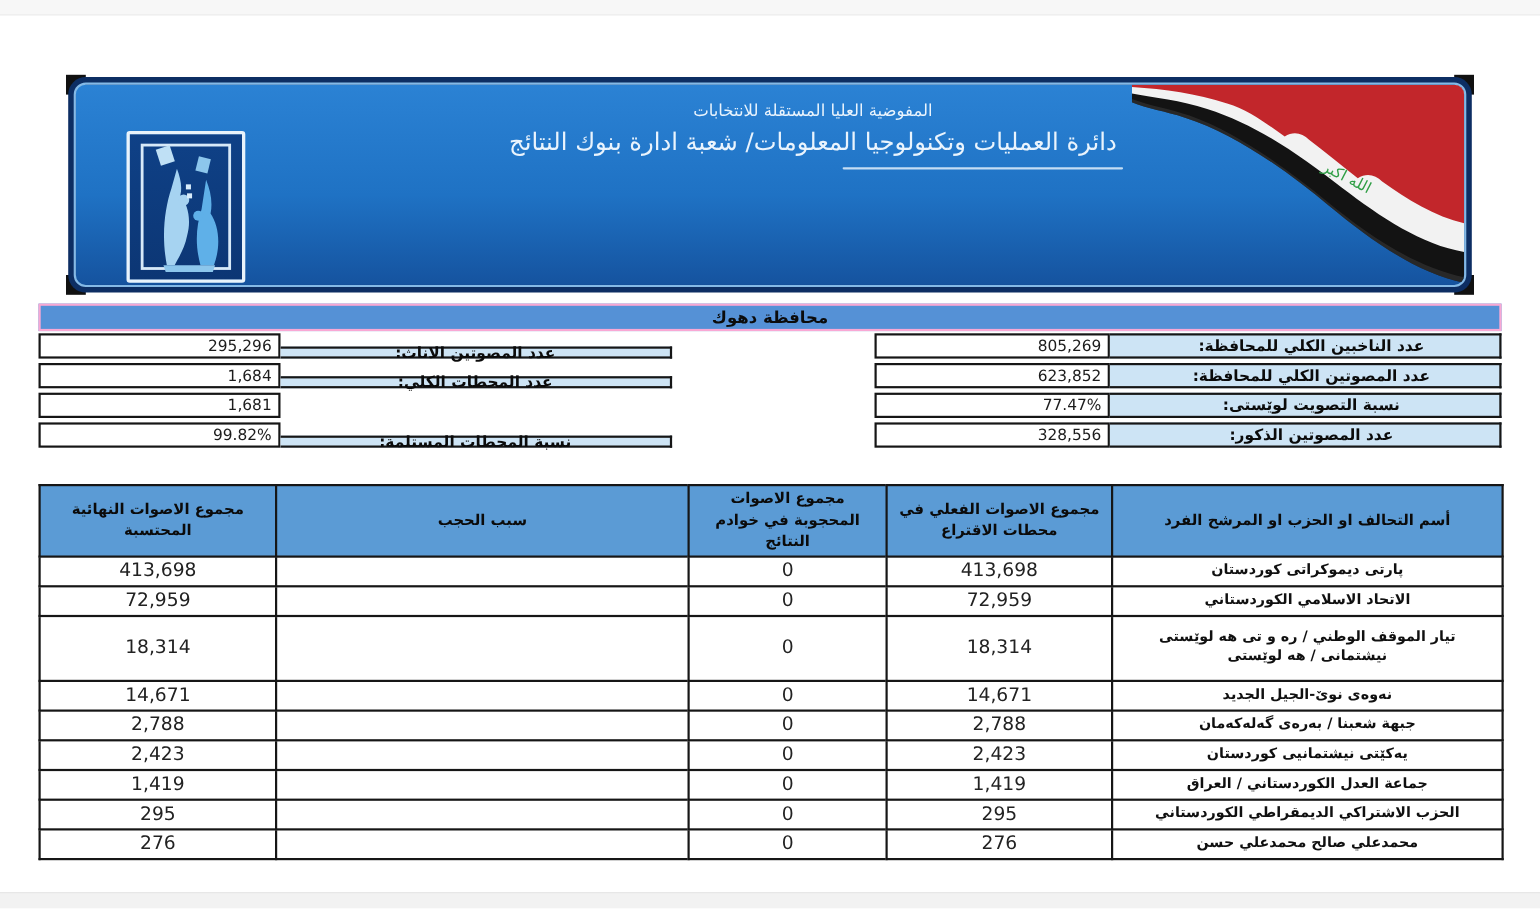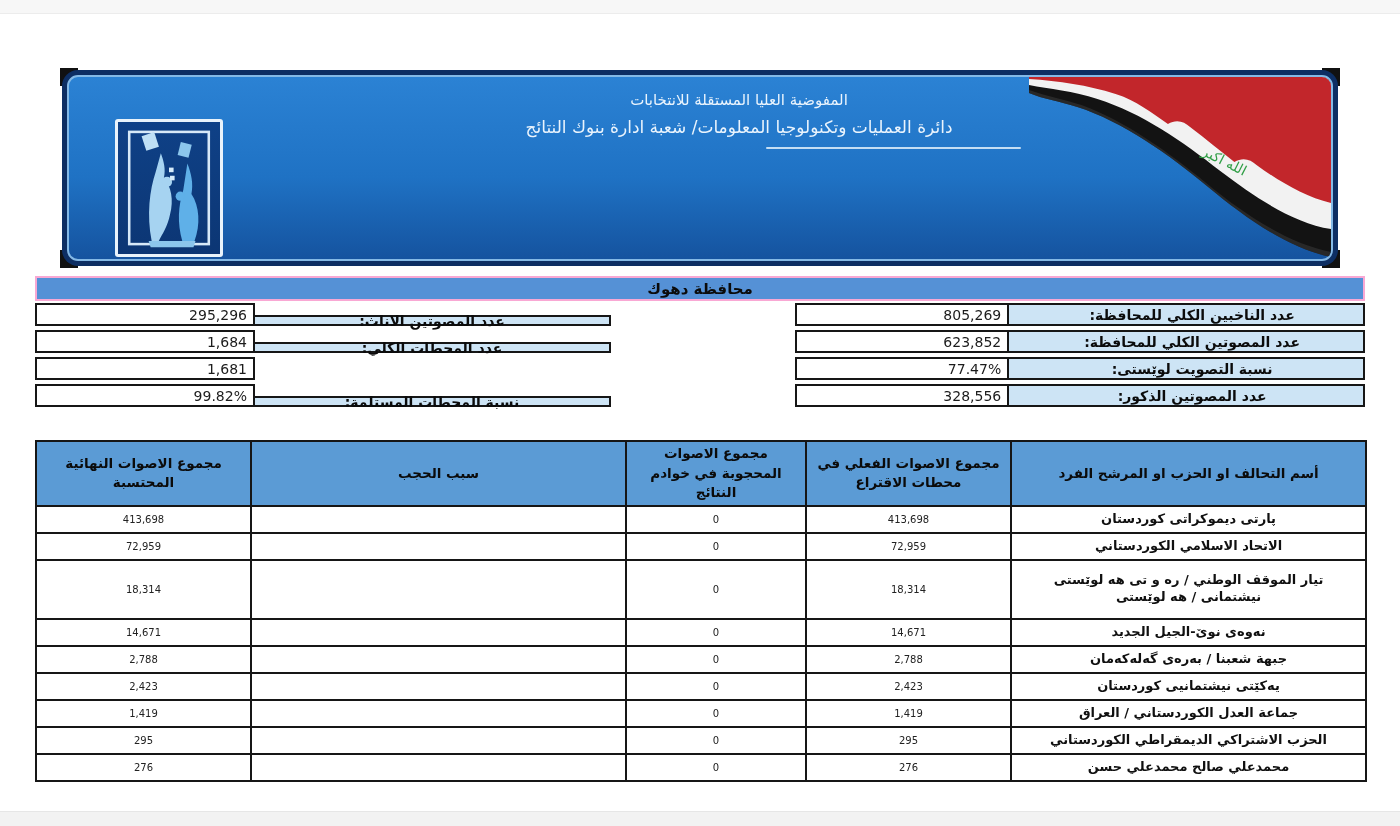--- a/index.html
+++ b/index.html
@@ -29,21 +29,21 @@
     position:absolute;left:46px;top:42px;width:108px;height:138px;
     background:linear-gradient(180deg,#0f4187,#0c3674);
     border:3px solid #e9f3fb;border-radius:3px;box-sizing:border-box;
   }
   .logo svg{width:100%;height:100%;display:block;}
   .banner-text{
     position:absolute;top:14px;right:302px;width:580px;text-align:center;color:#eaf4fd;
     direction:rtl;
   }
   .org1{font-size:15px;letter-spacing:0;}
-  .org2{font-size:17px;margin-top:8px;}
+  .org2{font-size:22px;margin-top:8px;}
   .org-divider{height:2px;width:255px;background:rgba(225,240,252,.85);margin:10px 8px 0 auto;border-radius:1px;}
   .banner-title{font-size:37px;font-weight:bold;color:#ffffff;margin-top:10px;letter-spacing:-1px;
     text-shadow:0 2px 3px rgba(0,0,0,.25);white-space:nowrap;}
 
   
   .gov-band{
     position:absolute;left:35px;top:276px;width:1330px;height:25px;box-sizing:border-box;
     background:#5591d6;border:2px solid #f9a8d4;
     display:flex;align-items:center;justify-content:center;
     font-size:15px;font-weight:bold;color:#0b0b0b;direction:rtl;
@@ -64,21 +64,21 @@
   table.results{
     position:absolute;left:35px;top:440px;width:1330px;border-collapse:collapse;table-layout:fixed;
     direction:rtl;
   }
   table.results th, table.results td{border:2px solid #161616;box-sizing:border-box;}
   table.results th{
     background:#5b9bd5;color:#0b0b0b;font-size:13.5px;font-weight:bold;height:63px;
     padding:2px 8px;line-height:1.45;text-align:center;
   }
   table.results td{
-    background:#ffffff;font-size:10px;color:#222;text-align:center;padding:1px 18px;height:27px;line-height:1.3;
+    background:#ffffff;font-size:17px;color:#222;text-align:center;padding:1px 18px;height:27px;line-height:1.3;
   }
   table.results td.name{font-weight:bold;font-size:13px;color:#101010;padding:2px 10px;}
   table.results tr.tall td{height:59px;}
 </style>
 </head>
 <body>
 
 <div class="top-strip"></div>
 
 <div class="banner-zone">

